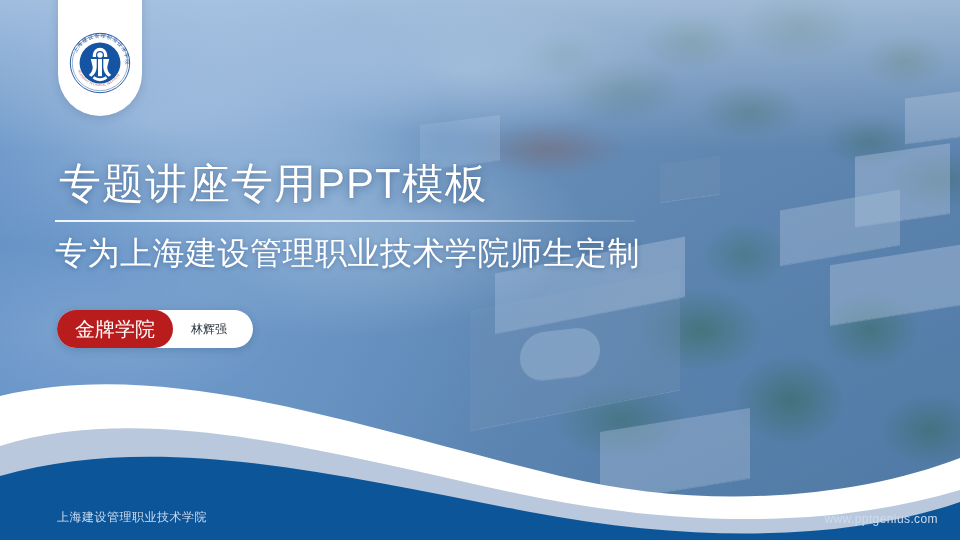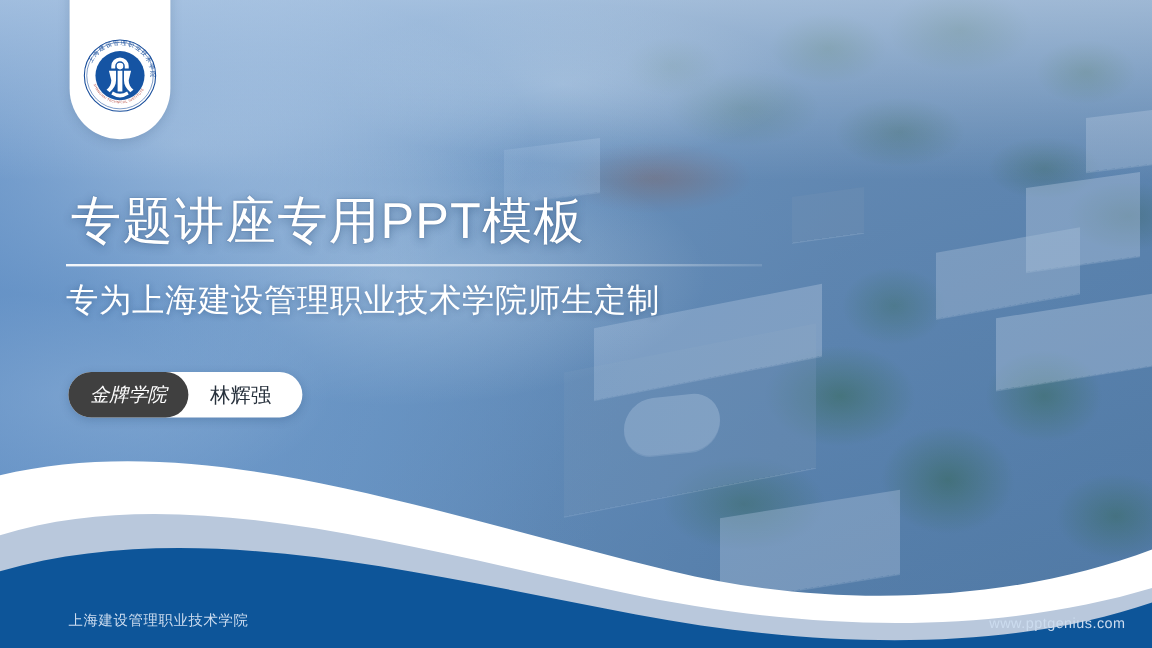--- a/index.html
+++ b/index.html
@@ -131,21 +131,21 @@
   }
   .divider {
     margin: 14px 0 12px 0;
     width: 580px;
     height: 2px;
     background: linear-gradient(90deg, rgba(255,255,255,.92), rgba(255,255,255,.55) 70%, rgba(255,255,255,.12));
     border: 0;
   }
   .subtitle {
     margin: 0;
-    font-size: 27px;
+    font-size: 32px;
     line-height: 1.2;
     color: #ffffff;
     font-weight: normal;
     letter-spacing: .5px;
     text-shadow: 0 1px 5px rgba(20,55,100,.4);
     white-space: nowrap;
   }
 
   
   .pill {
@@ -158,33 +158,32 @@
     display: flex;
     align-items: center;
     box-shadow: 0 2px 8px rgba(15,50,95,.22);
     padding-right: 4px;
   }
   .pill-primary {
     height: 38px;
     min-width: 96px;
     padding: 0 18px;
     border-radius: 19px;
-    background: #404040;
+    background: #b91c1c;
     color: #ffffff;
-    font-size: 16px;
+    font-size: 20px;
     display: flex;
     align-items: center;
     justify-content: center;
     box-sizing: border-box;
-    font-style: italic;
   }
   .pill-secondary {
     padding: 0 22px 0 18px;
     color: #27313c;
-    font-size: 17px;
+    font-size: 12px;
     display: flex;
     align-items: center;
   }
 
   
   .waves {
     position: absolute;
     left: 0; bottom: 0;
     width: 960px;
     height: 190px;

